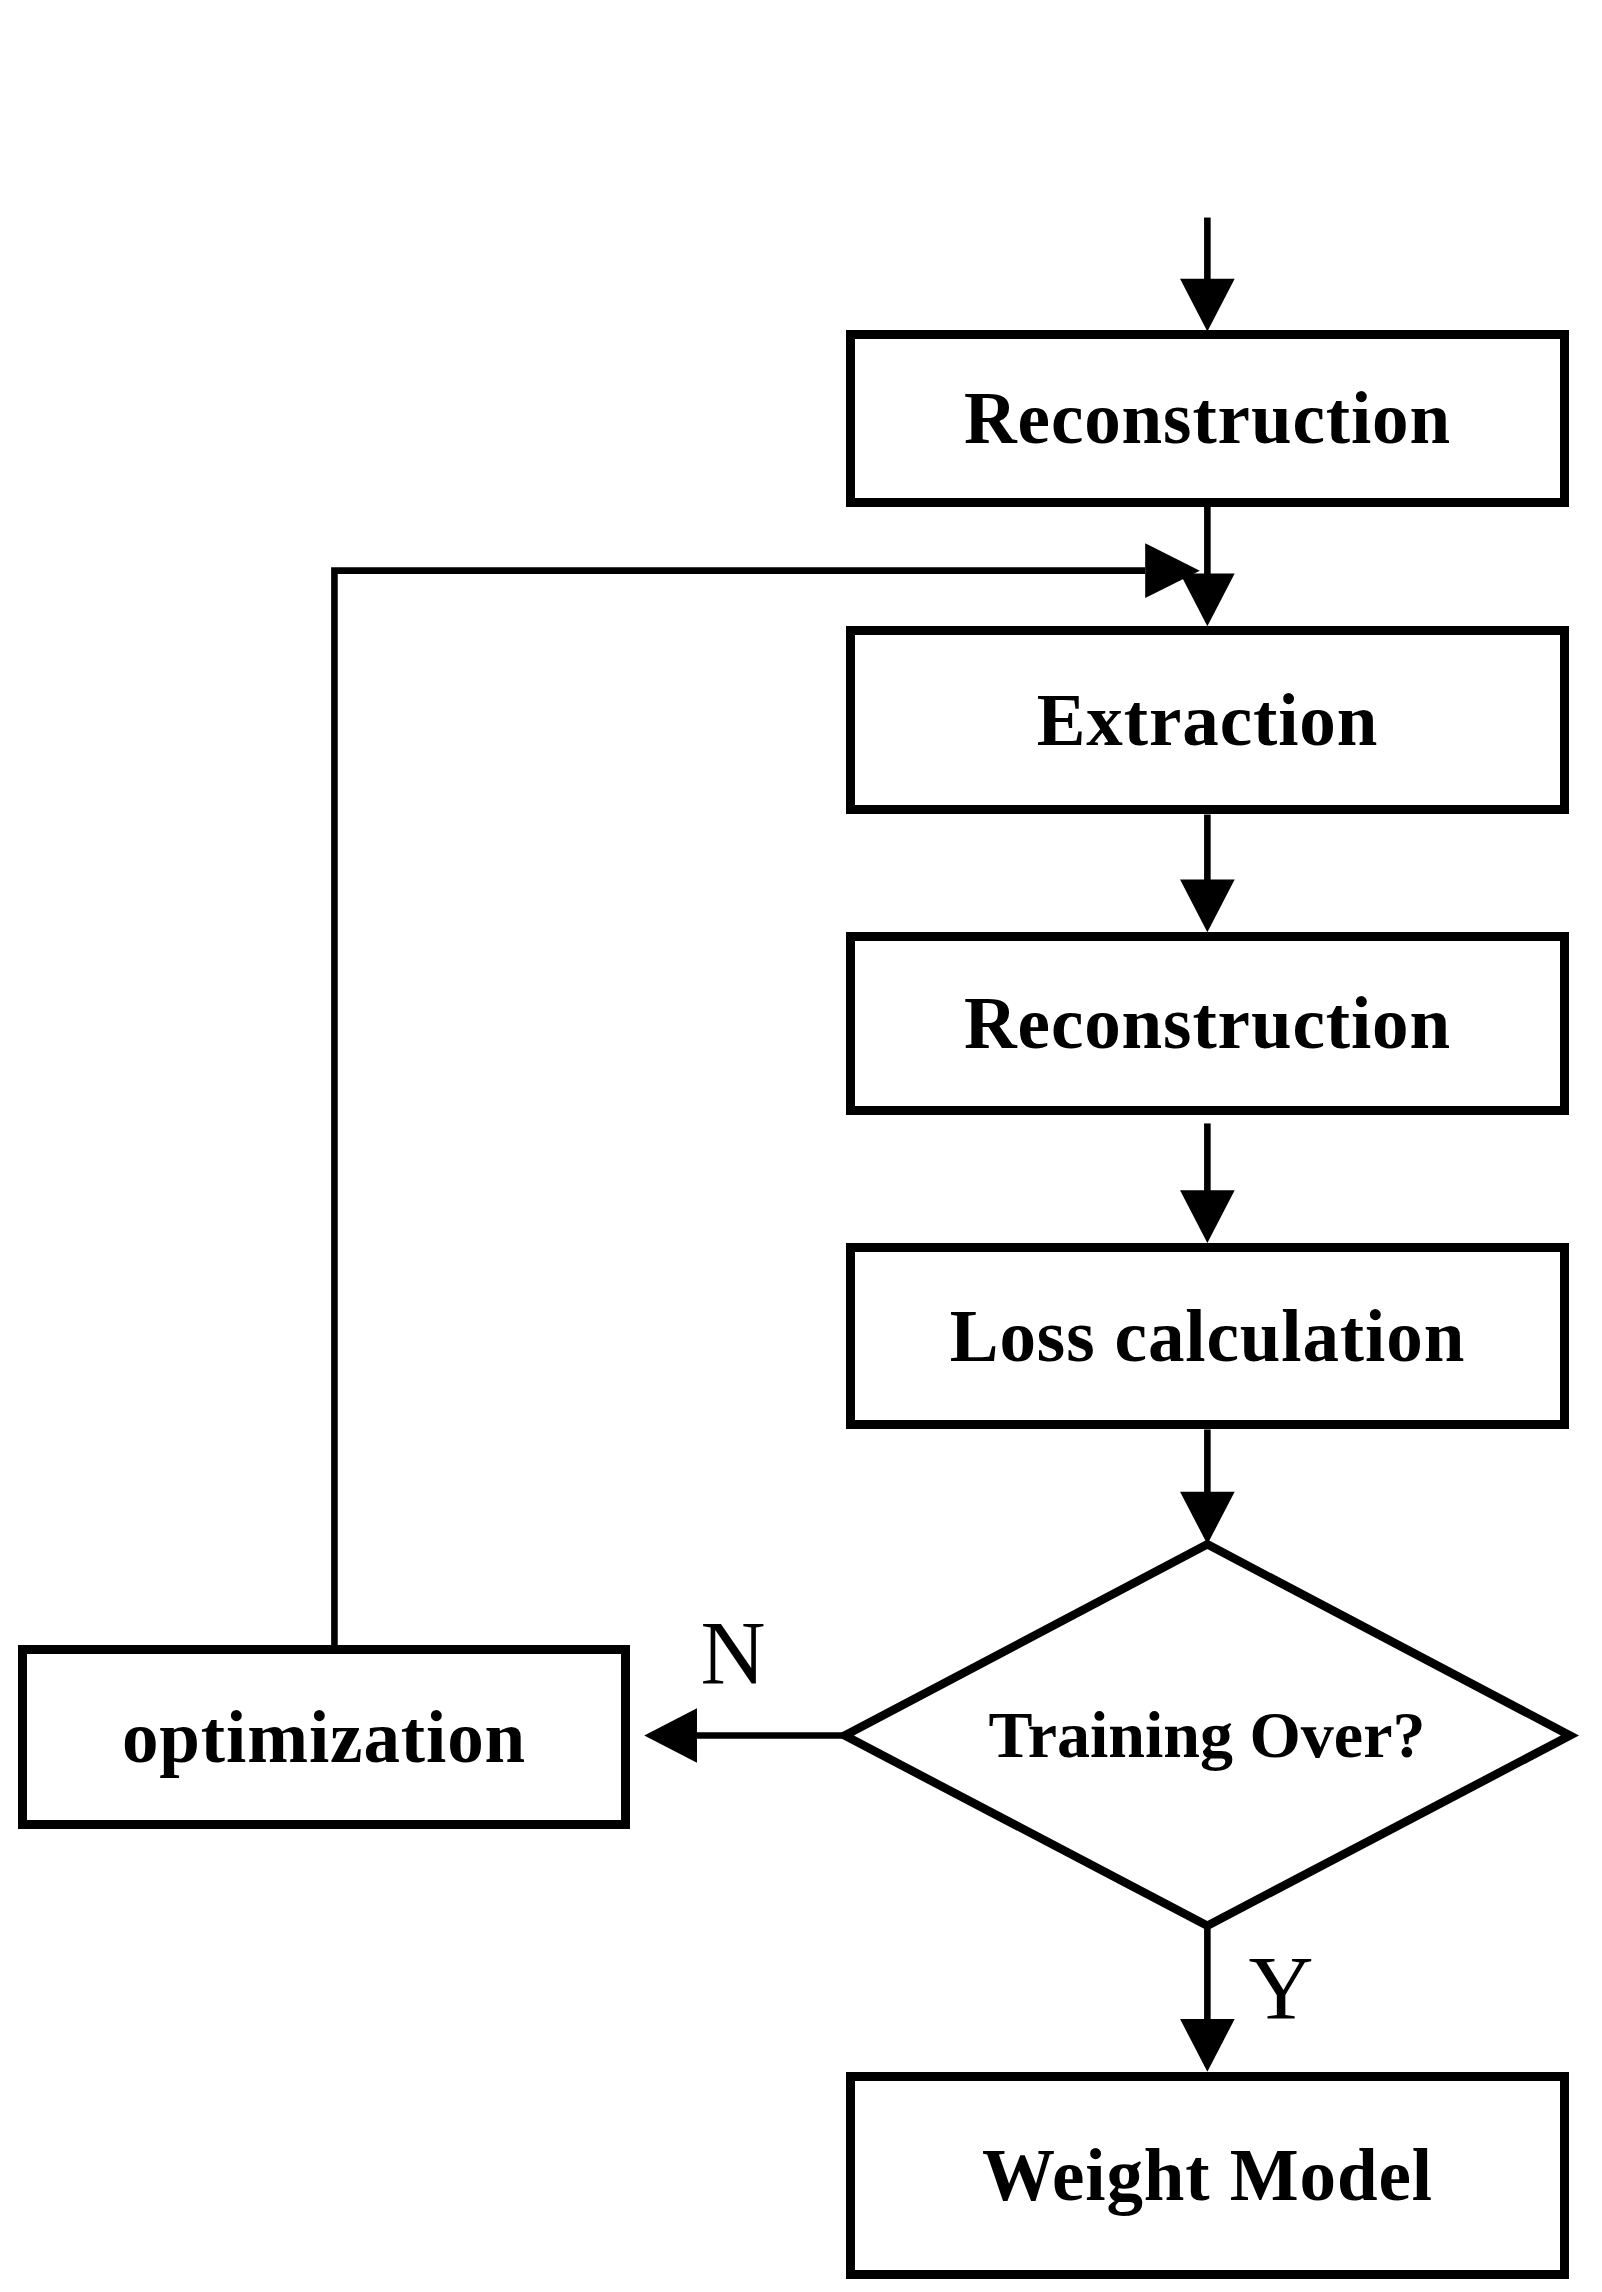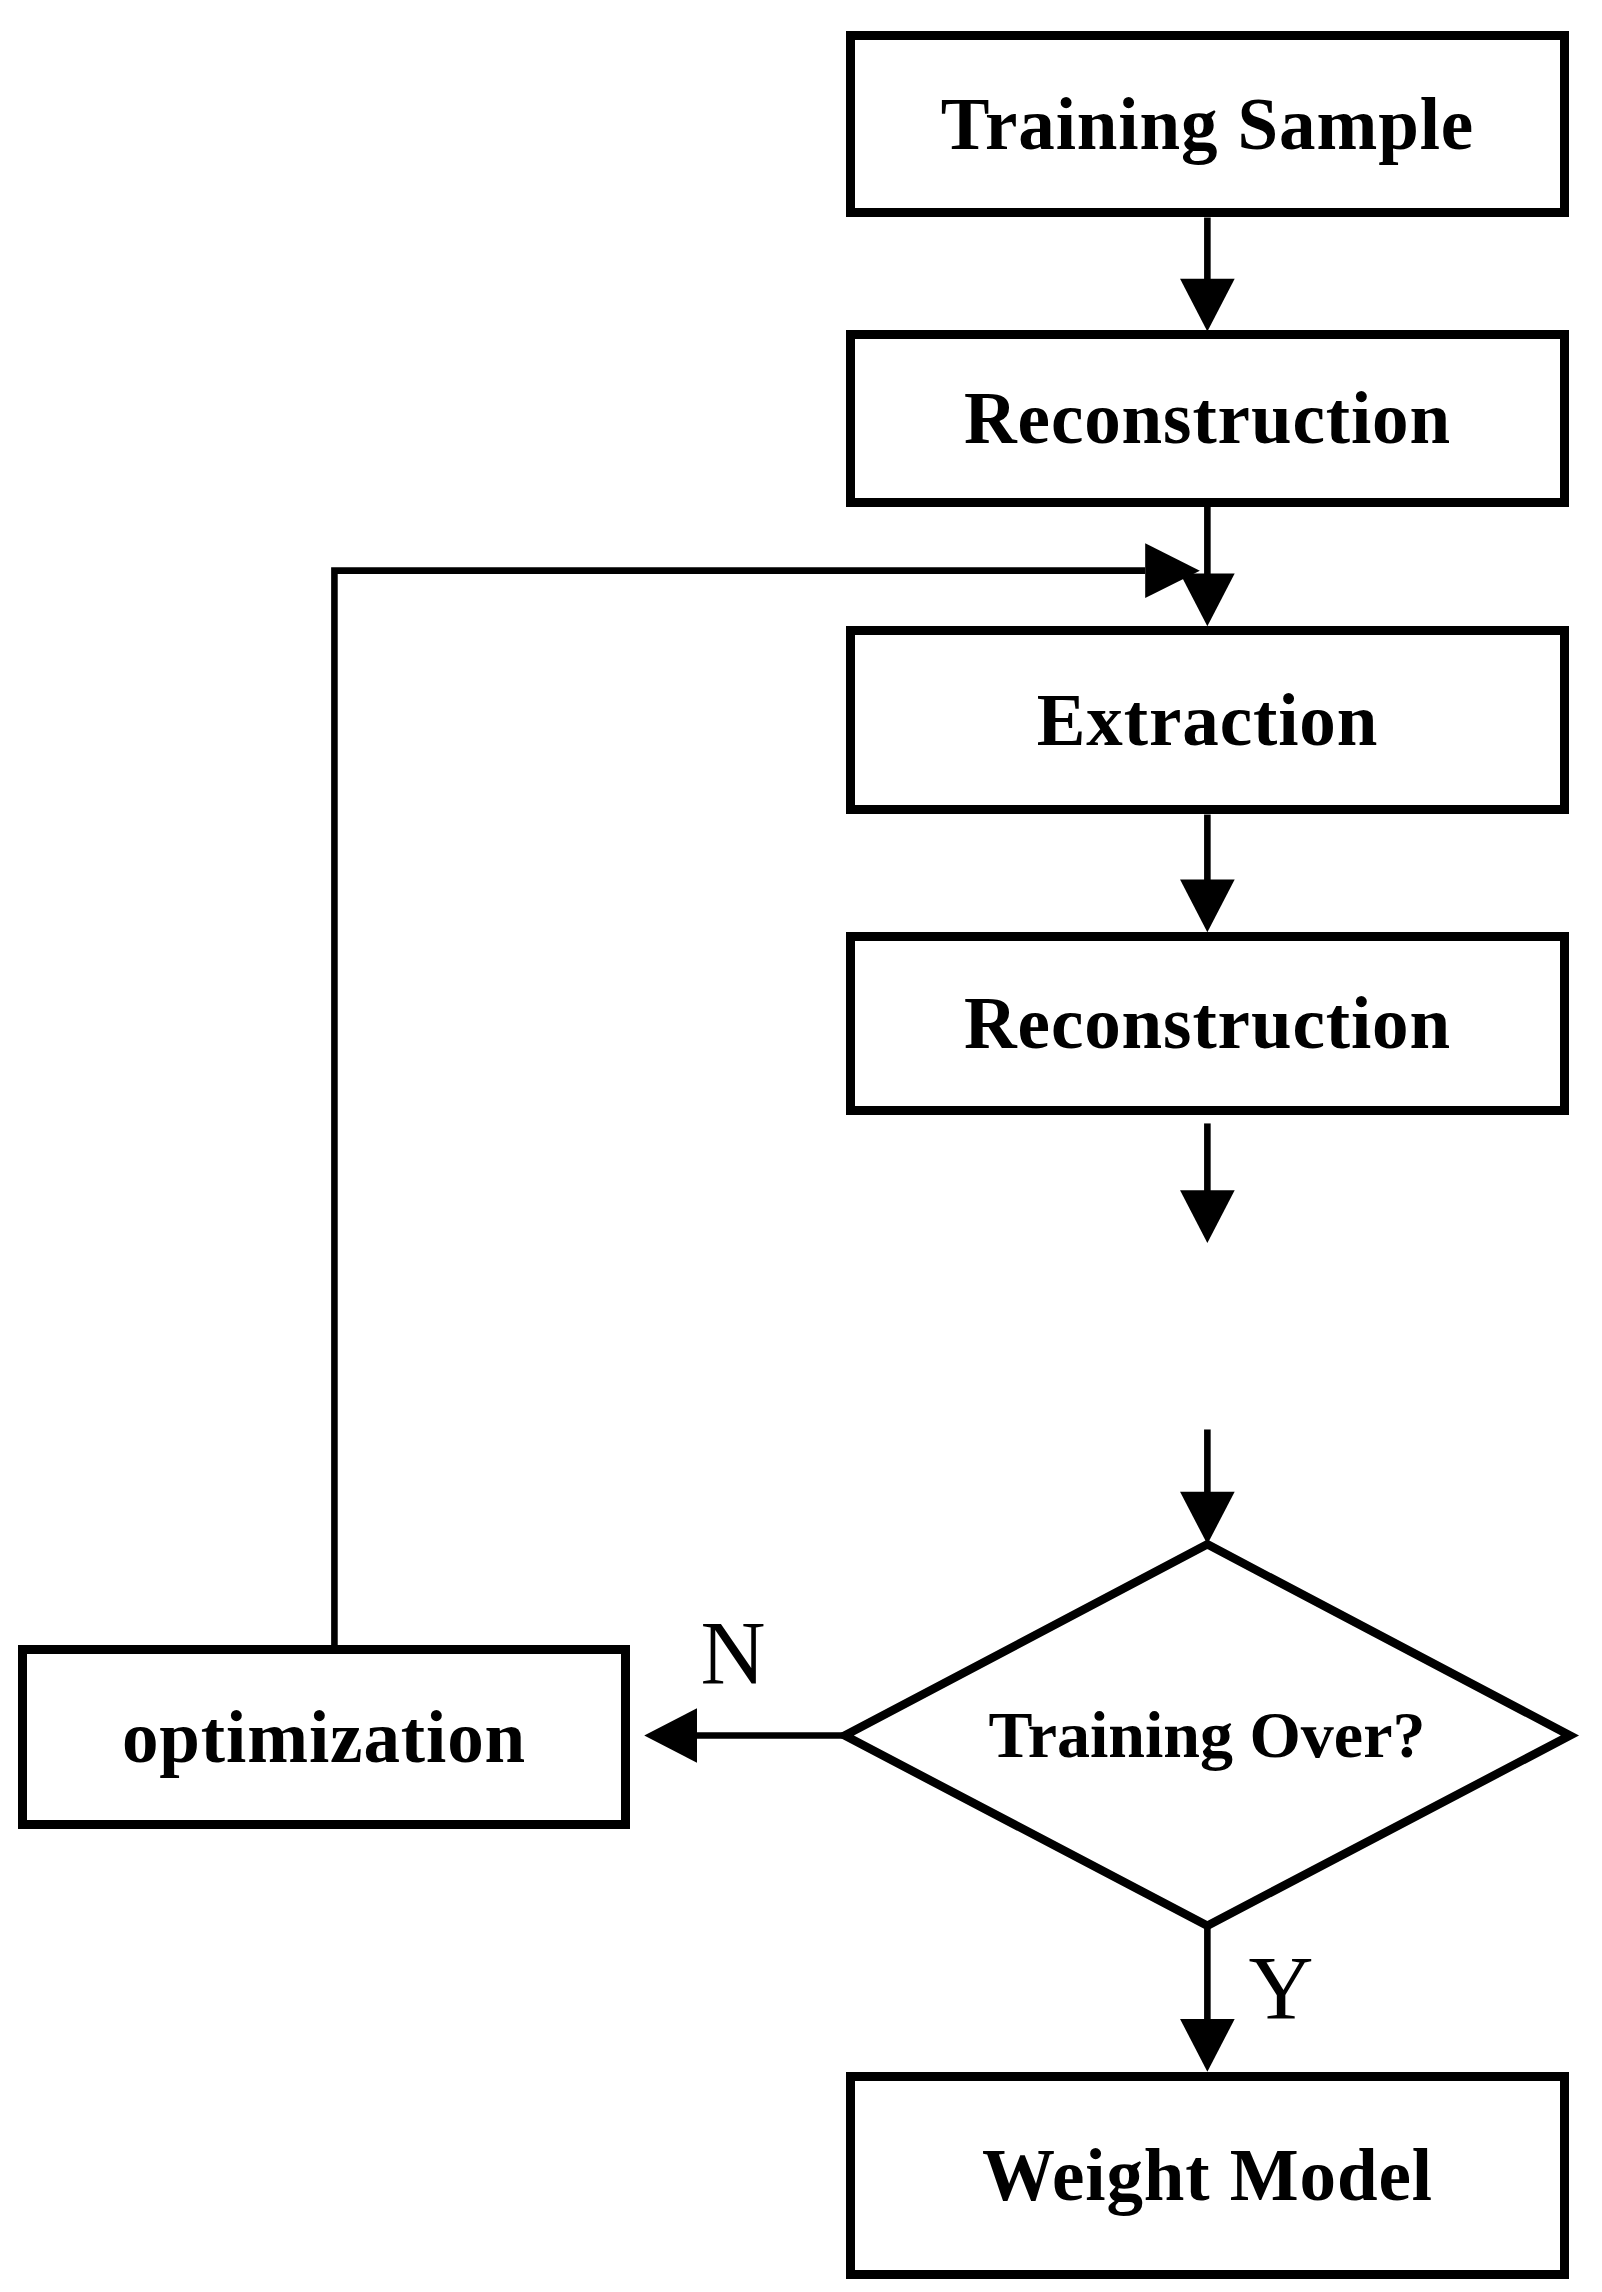--- a/index.html
+++ b/index.html
@@ -95,36 +95,36 @@
 
     <polygon points="1282,1640 1667,1843 1282,2045 897,1843" fill="#ffffff" stroke="#000000" stroke-width="9"></polygon>
 
     <line x1="1282" y1="2045" x2="1282" y2="2158" stroke="#000000" stroke-width="7"></line>
     <polygon fill="#000000" points="1253,2144 1311,2144 1282,2200"></polygon>
 
     <line x1="897" y1="1843" x2="725" y2="1843" stroke="#000000" stroke-width="7"></line>
     <polygon fill="#000000" points="740,1814 740,1872 684,1843"></polygon>
   </svg>
 
-  <div class="node" id="node-training-sample">
-    <span class="node-label">Training Sample</span>
-  </div>
 
   <div class="node" id="node-preprocessing">
     <span class="node-label">Reconstruction</span>
   </div>
 
   <div class="node" id="node-extraction">
     <span class="node-label">Extraction</span>
   </div>
 
   <div class="node" id="node-reconstruction">
     <span class="node-label">Reconstruction</span>
   </div>
 
+  <div class="node" id="node-loss-calculation">
+    <span class="node-label">Loss calculation</span>
+  </div>
 
   <div class="decision-label" id="label-training-over">Training Over?</div>
 
   <div class="node" id="node-optimization">
     <span class="node-label">optimization</span>
   </div>
 
   <div class="node" id="node-weight-model">
     <span class="node-label">Weight Model</span>
   </div>

